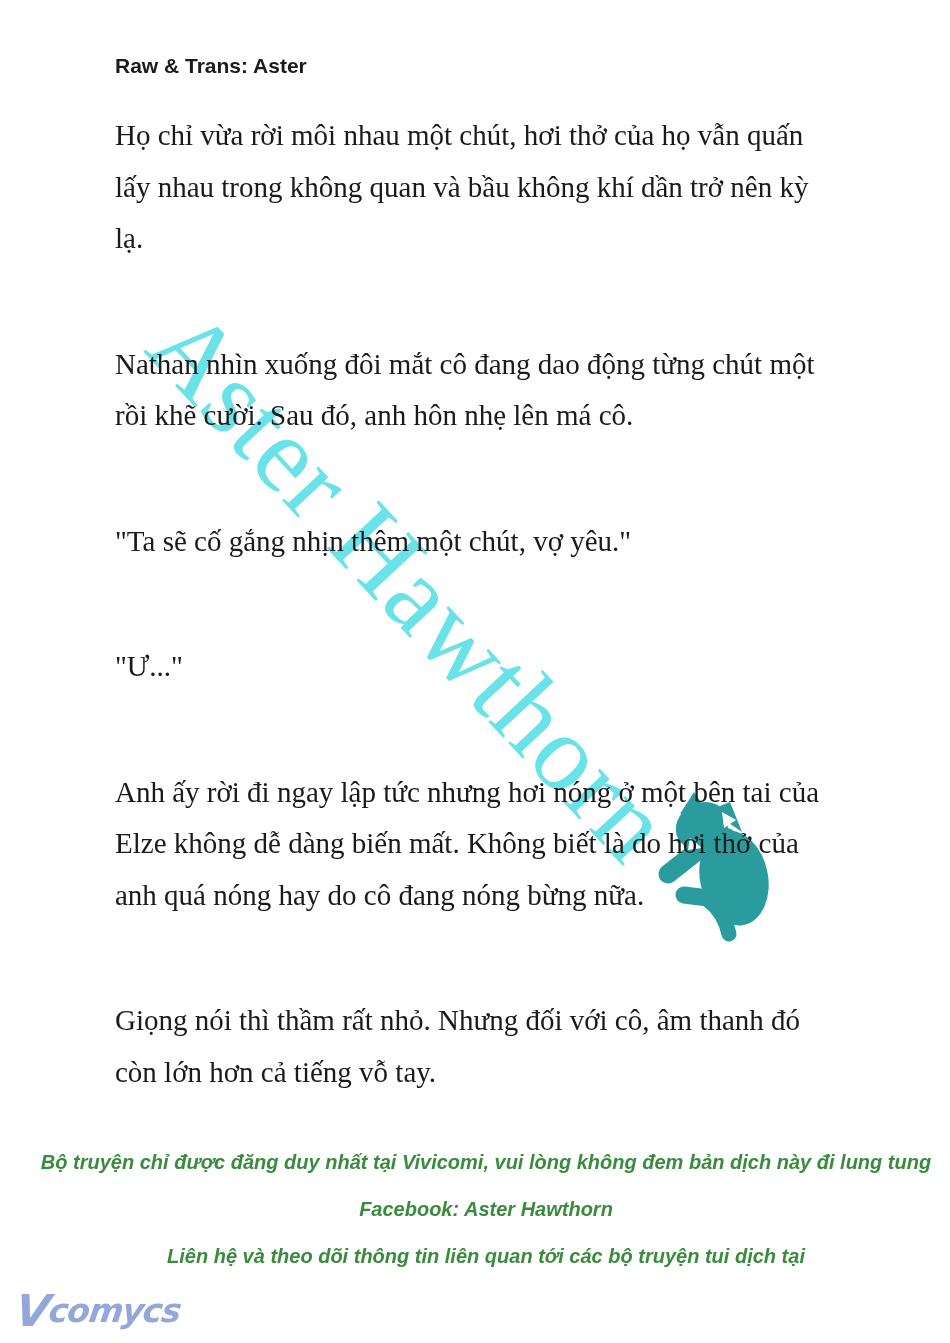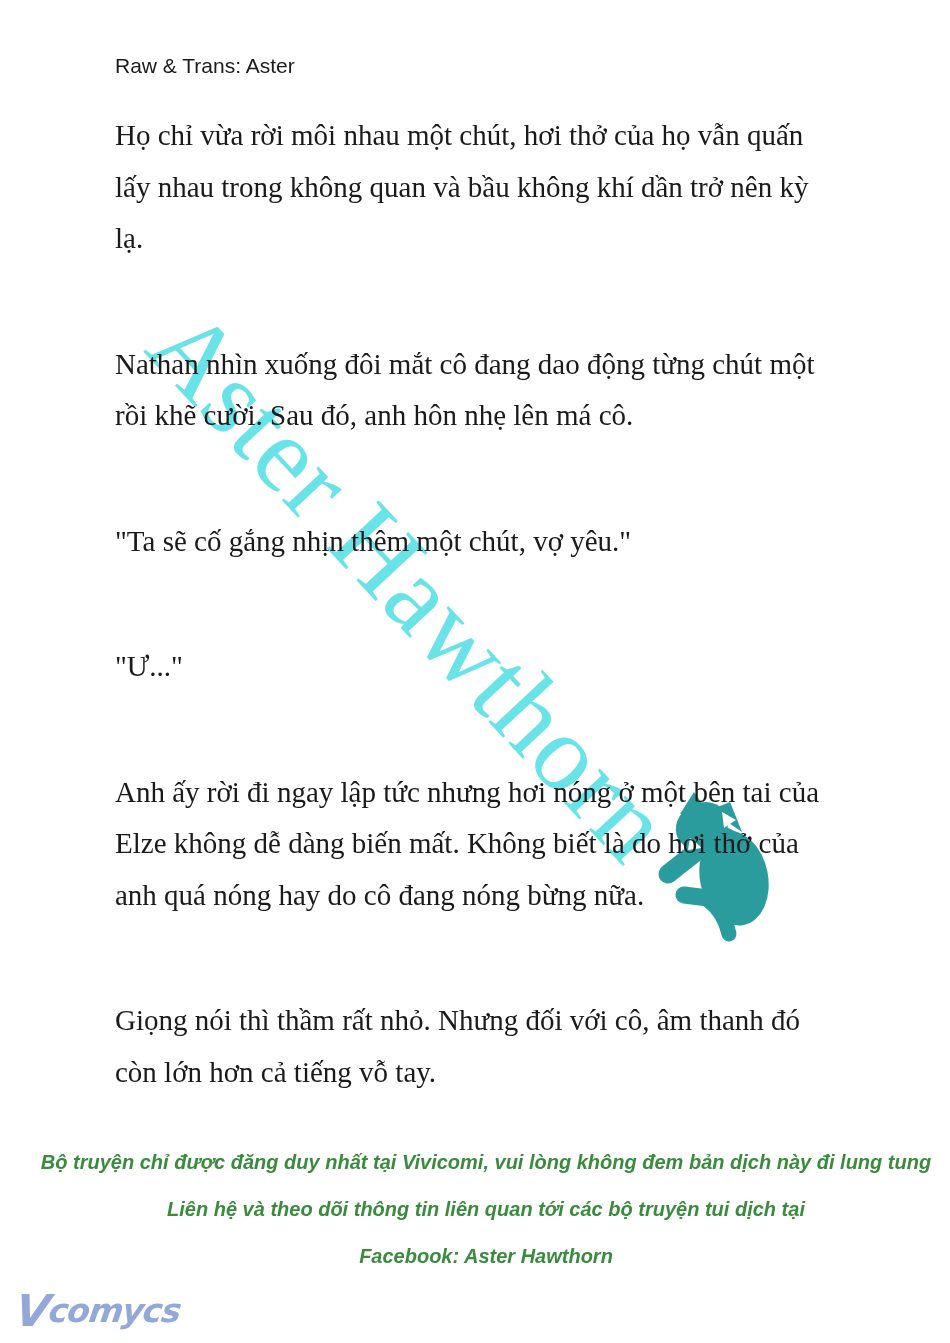--- a/index.html
+++ b/index.html
@@ -16,21 +16,21 @@
     width:950px;height:1343px;
     margin:0 auto;
     background:var(--color-page-bg);
     overflow:hidden;
     font-family:"Liberation Serif","DejaVu Serif",serif;
     color:var(--color-ink);
   }
   .credit{
     position:absolute;left:115px;top:54px;
     font-family:"Liberation Sans","DejaVu Sans",sans-serif;
-    font-size:21px;color:#1b1b1b;white-space:nowrap;
+    font-size:21px;color:#1b1b1b;white-space:nowrap;font-weight:bold;
   }
   .watermark{
     position:absolute;left:30px;top:530px;
     width:760px;height:110px;line-height:110px;
     text-align:center;white-space:nowrap;
     font-size:108px;letter-spacing:1px;
     color:var(--color-watermark-cyan);
     transform:rotate(47deg);
     z-index:1;pointer-events:none;
     user-select:none;
@@ -99,19 +99,19 @@
     <p>Họ chỉ vừa rời môi nhau một chút, hơi thở của họ vẫn quấn lấy nhau trong không quan và bầu không khí dần trở nên kỳ lạ.</p>
     <p>Nathan nhìn xuống đôi mắt cô đang dao động từng chút một rồi khẽ cười. Sau đó, anh hôn nhẹ lên má cô.</p>
     <p>"Ta sẽ cố gắng nhịn thêm một chút, vợ yêu."</p>
     <p>"Ư..."</p>
     <p>Anh ấy rời đi ngay lập tức nhưng hơi nóng ở một bên tai của Elze không dễ dàng biến mất. Không biết là do hơi thở của anh quá nóng hay do cô đang nóng bừng nữa.</p>
     <p>Giọng nói thì thầm rất nhỏ. Nhưng đối với cô, âm thanh đó còn lớn hơn cả tiếng vỗ tay.</p>
   </div>
 
   <div class="footer">
     <p>Bộ truyện chỉ được đăng duy nhất tại Vivicomi, vui lòng không đem bản dịch này đi lung tung</p>
+    <p>Facebook: Aster Hawthorn</p>
     <p>Liên hệ và theo dõi thông tin liên quan tới các bộ truyện tui dịch tại</p>
-    <p>Facebook: Aster Hawthorn</p>
   </div>
 
   <div class="logo"><span class="logo-v">V</span><span>comycs</span></div>
 
 </div>
 
 </body></html>

